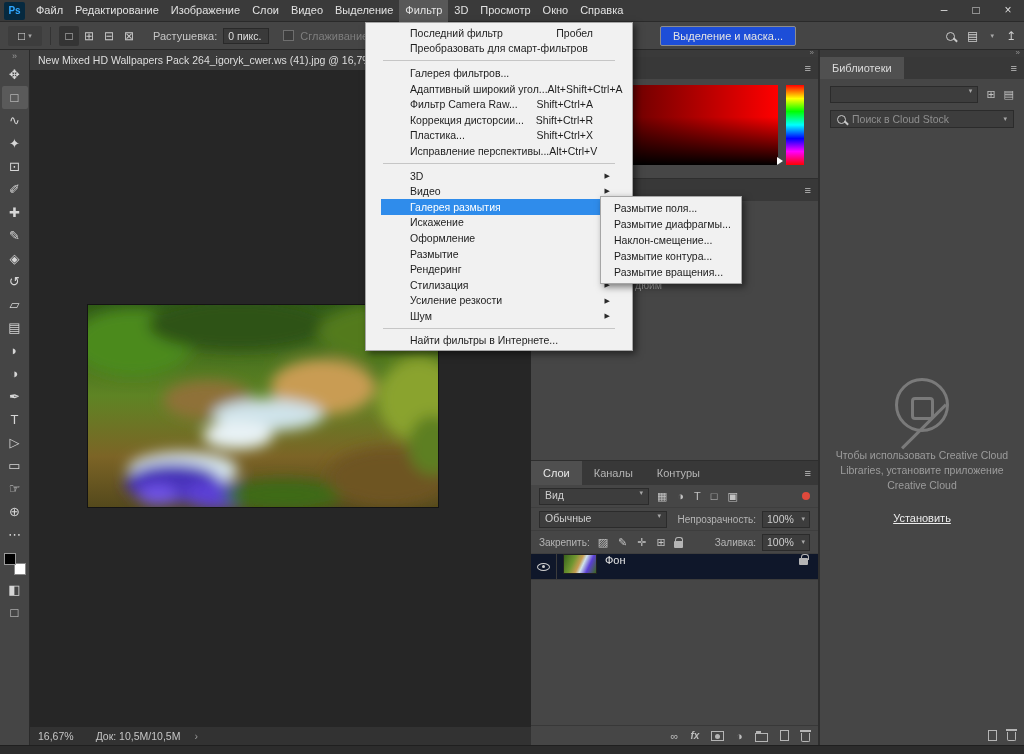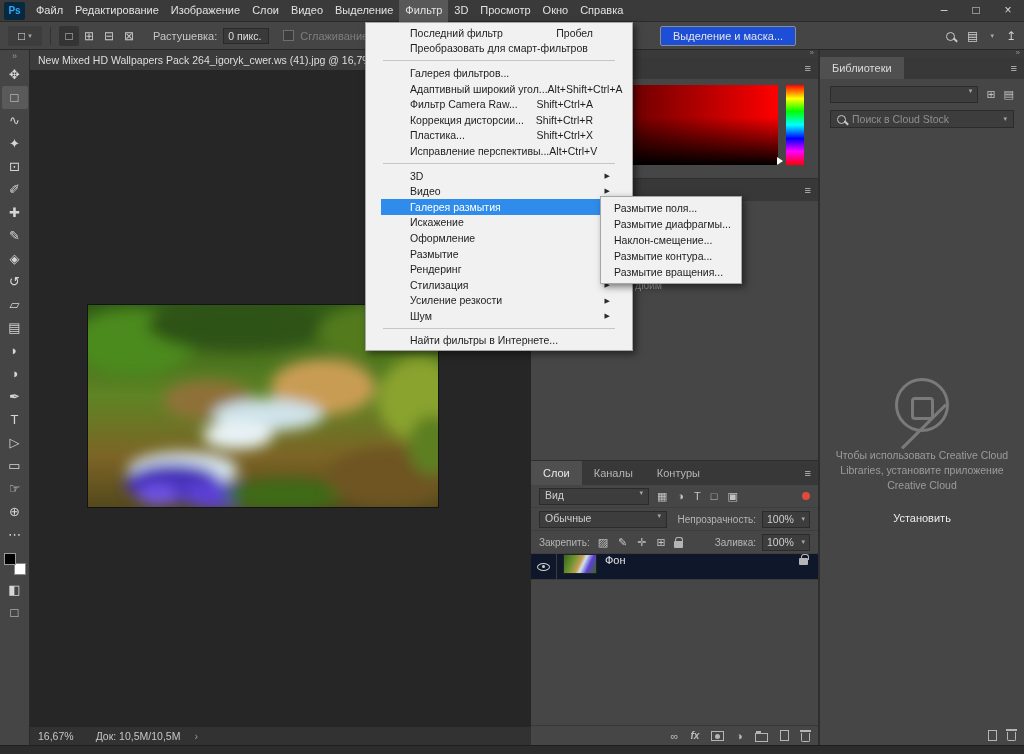--- a/index.html
+++ b/index.html
@@ -86,21 +86,21 @@
   .fx{font-style:italic;font-weight:bold;font-size:10px}
   
   .lib-divider{position:absolute;left:818px;top:50px;width:2px;bottom:0;background:#2e2e2e}
   .libraries{position:absolute;left:820px;top:50px;right:0;bottom:9px;background:#464646}
   .lib-row{display:flex;align-items:center;gap:8px;padding:0 10px;margin-top:7px;color:#c0c0c0;font-size:11px}
   .flex1{flex:1}
   .search-box{flex:1;display:flex;align-items:center;gap:6px;background:#3d3d3d;border:1px solid #2b2b2b;height:18px;padding:0 6px}
   .ph{font-size:10.5px;color:#8f8f8f}
   .lib-empty{margin-top:250px;text-align:center}
   .lib-msg{width:190px;margin:16px auto 0;font-size:10.5px;line-height:1.45;color:#9c9c9c}
-  .lib-install{display:block;margin-top:18px;font-size:11px;color:#ececec;cursor:pointer}
+  .lib-install{display:block;margin-top:18px;font-size:11px;color:#ececec;text-decoration:underline;cursor:pointer}
   .lib-bottom{position:absolute;right:8px;bottom:4px;display:flex;gap:10px;align-items:center;color:#bdbdbd}
   .bottom-strip{position:absolute;left:0;right:0;bottom:0;height:9px;background:#2c2c2c;border-top:1px solid #1f1f1f}
   
   .i-eye{display:inline-block;width:13px;height:8px;border:1px solid #cfcfcf;border-radius:50%;position:relative}
   .i-eye::after{content:"";position:absolute;left:4px;top:1.5px;width:3px;height:3px;border-radius:50%;background:#cfcfcf}
   .i-lock{position:relative;display:inline-block;width:9px;height:7px;background:#b5b5b5;border-radius:1px;margin-top:4px}
   .i-lock::before{content:"";position:absolute;left:1.5px;top:-4px;width:6px;height:5px;border:1.5px solid #b5b5b5;border-bottom:none;border-radius:3px 3px 0 0}
   .i-trash{position:relative;display:inline-block;width:9px;height:9px;border:1px solid #b5b5b5;border-top:none;border-radius:0 0 2px 2px;margin-top:3px}
   .i-trash::before{content:"";position:absolute;left:-2px;top:-3px;width:11px;height:2px;background:#b5b5b5}
   .i-mask{display:inline-block;width:13px;height:10px;border:1px solid #b5b5b5;position:relative}

